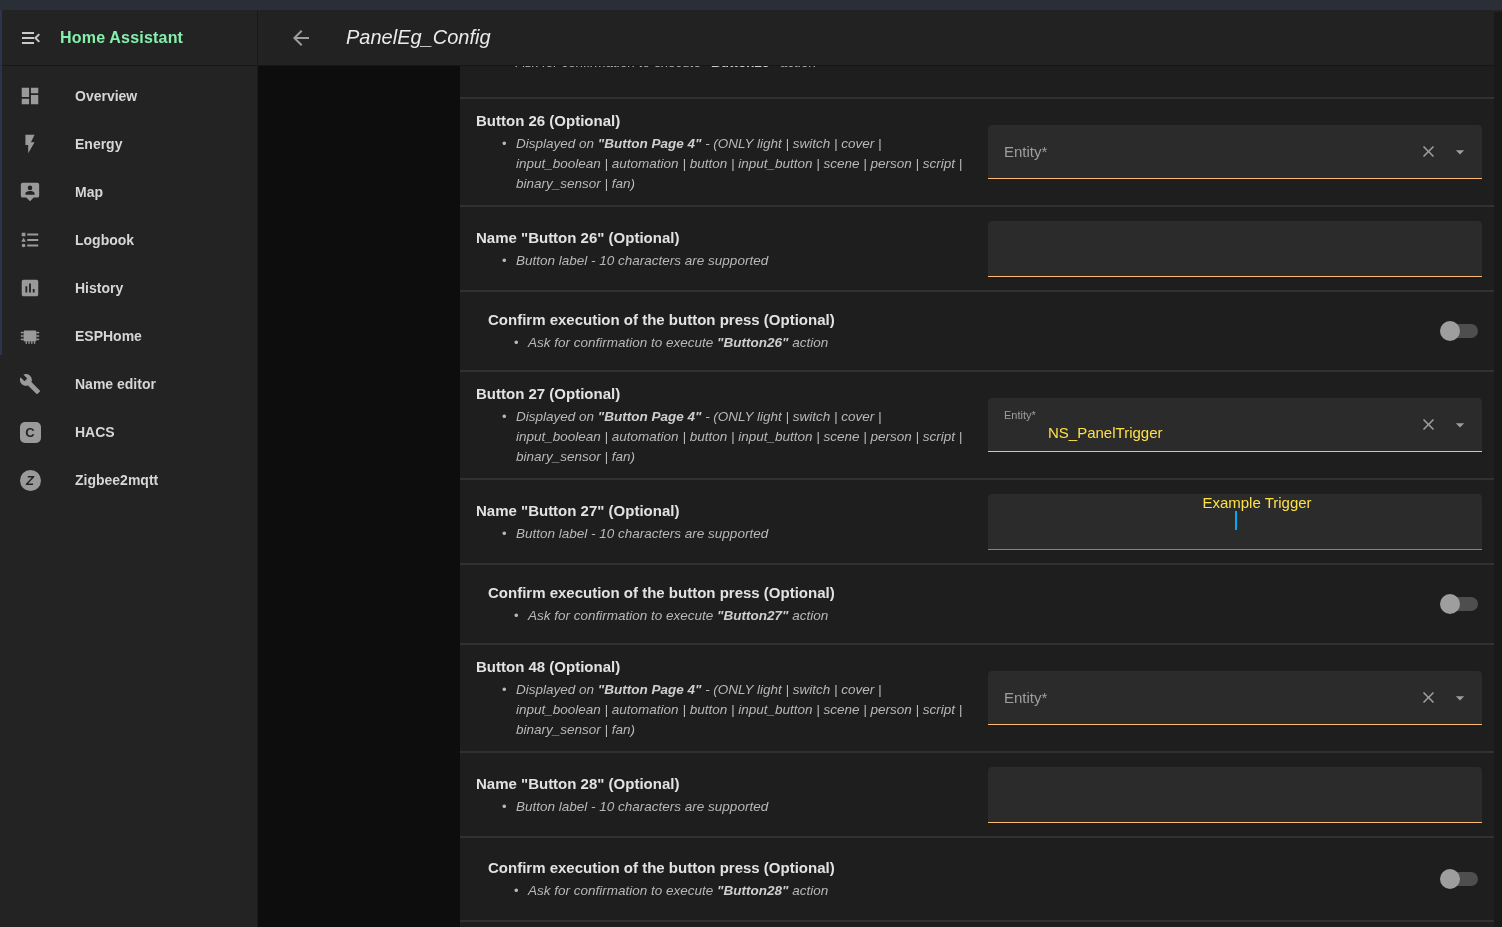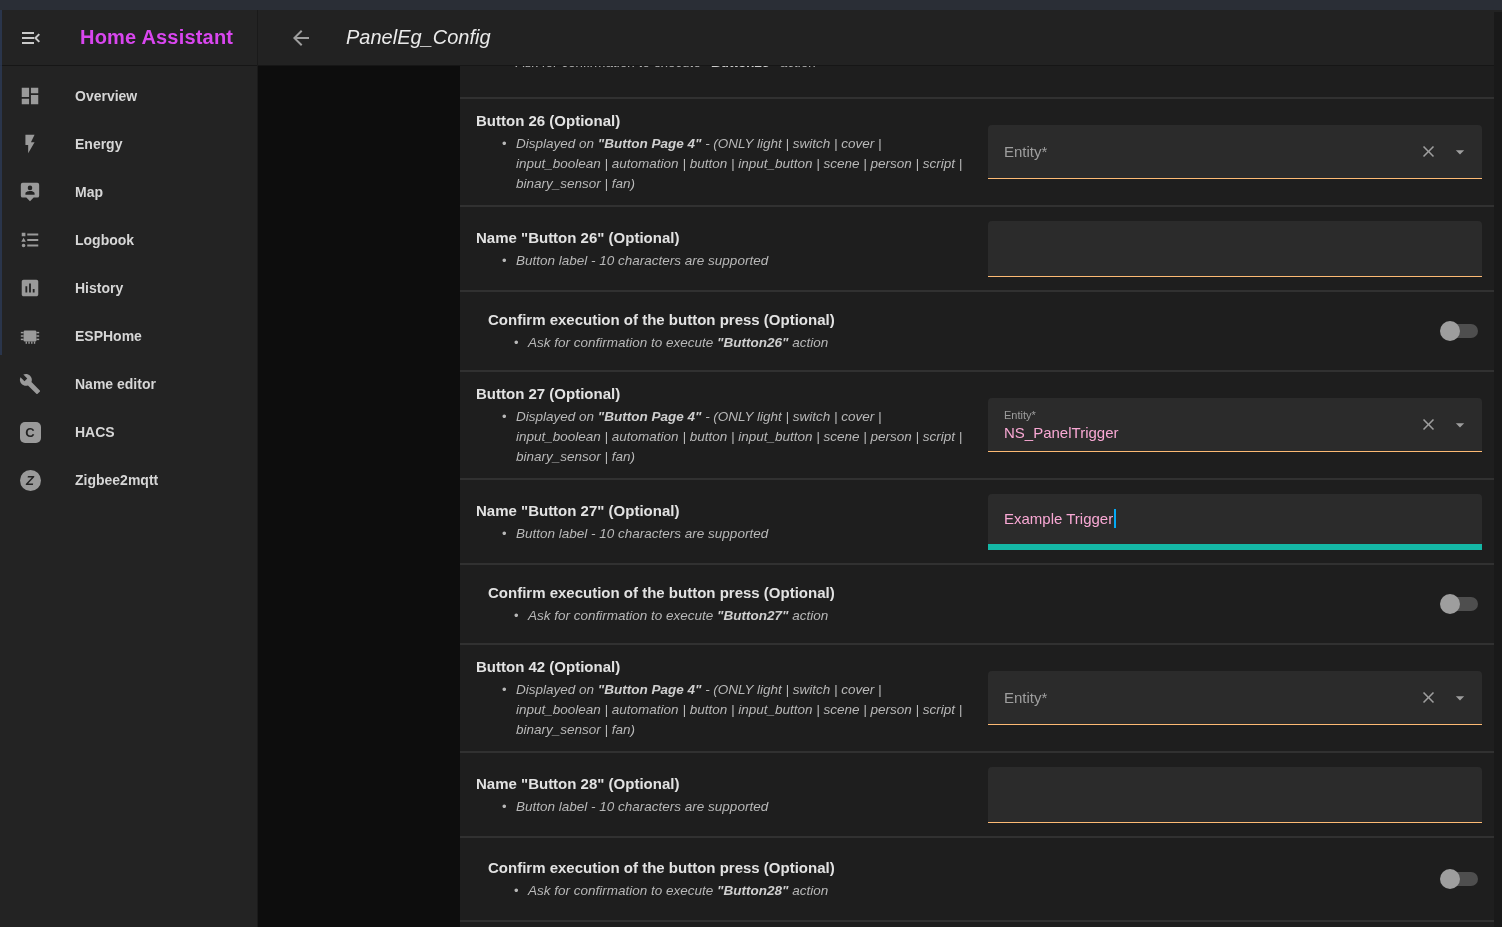--- a/index.html
+++ b/index.html
@@ -11,21 +11,21 @@
                     background:#2e3c5a; opacity:.75; z-index:50; }
 
   .app { display:flex; height:917px; }
 
   
   .sidebar { width:258px; flex:0 0 258px; background:#232323; border-right:1px solid #1a1a1a; }
   .sidebar-header { height:56px; display:flex; align-items:center; padding-left:18px;
                     border-bottom:1px solid rgba(0,0,0,.35); }
   .menu-btn { width:26px; height:26px; display:flex; align-items:center; justify-content:center;
               cursor:pointer; }
-  .sidebar-title { margin-left:36px; font-size:20px; font-weight:700; color:#d946ef; letter-spacing:.2px; }
+  .sidebar-title { margin-left:16px; font-size:16px; font-weight:700; color:#86efac; letter-spacing:.2px; }
   .nav { padding-top:6px; }
   .nav-item { height:48px; display:flex; align-items:center; padding-left:18px; cursor:pointer; }
   .nav-item .ico { width:24px; height:24px; display:flex; align-items:center; justify-content:center; }
   .nav-item .lbl { margin-left:33px; font-size:14px; font-weight:700; color:#d6d6d6; }
   .letter-badge { width:21px; height:21px; border-radius:5px; background:#9a9a9a; color:#232323;
                   font-size:13px; font-weight:700; display:flex; align-items:center; justify-content:center; }
   .letter-badge.round { border-radius:50%; font-style:italic; }
 
   
   .main { flex:1; position:relative; background:#0d0d0d; }
@@ -57,26 +57,26 @@
   .b-text b { font-weight:700; color:#cfcfcf; }
 
   .field-col { flex:1; margin:0 12px 0 16px; }
 
   .field { position:relative; background:#2b2b2b; border-radius:4px 4px 0 0;
            border-bottom:1px solid #fdba74; cursor:pointer; }
   .entity-field { height:54px; display:flex; align-items:center; padding:0 60px 0 16px; }
   .entity-field.filled { flex-direction:column; align-items:flex-start; justify-content:center; }
   .f-label { font-size:15px; color:#9e9e9e; }
   .entity-field.filled .f-label { font-size:11px; }
-  .f-value { font-size:15px; color:#f9a8d4; margin-top:3px; }
+  .f-value { font-size:15px; color:#fde047; margin-top:3px;margin-left:44px; }
   .field-icons { position:absolute; right:12px; top:0; height:100%; display:flex; align-items:center; gap:12px; }
 
   .name-field { height:56px; display:flex; align-items:center; padding:0 16px; }
   .name-field .f-value { margin-top:0; }
-  .name-field.focused { border-bottom:6px solid #14b8a6; }
+  .name-field.focused { border-bottom:1px solid #14b8a6;flex-direction:column; }
   .caret-bar { display:inline-block; width:2px; height:19px; background:#03a9f4; margin-left:1px;
                vertical-align:middle; }
 
   .toggle-col { margin-left:auto; margin-right:16px; }
   .switch { position:relative; width:38px; height:20px; cursor:pointer; }
   .switch .track { position:absolute; left:5px; top:3px; width:33px; height:14px; border-radius:7px; background:#4e4e4e; }
   .switch .thumb { position:absolute; left:0; top:0; width:20px; height:20px; border-radius:50%; background:#9e9e9e; }
 
   svg { display:block; }
 </style>
@@ -311,21 +311,21 @@
           <div class="toggle-col">
             <div class="switch">
               <span class="track"></span>
                 <span class="thumb"></span>
             </div>
           </div>
         </section>
 
         <section class="sec-entity">
           <div class="texts">
-            <div class="sec-h">Button 42 (Optional)</div>
+            <div class="sec-h">Button 48 (Optional)</div>
             <div class="bullet-row">
               <span class="dot">•</span>
               <span class="b-text"><span>Displayed on </span><b>"Button Page 4"</b><span> - (ONLY light | switch | cover | input_boolean | automation | button | input_button | scene | person | script | binary_sensor | fan)</span></span>
             </div>
           </div>
           <div class="field-col">
             <div class="field entity-field">
               <span class="f-label">Entity*</span>
               <span class="field-icons">
                 <span>

